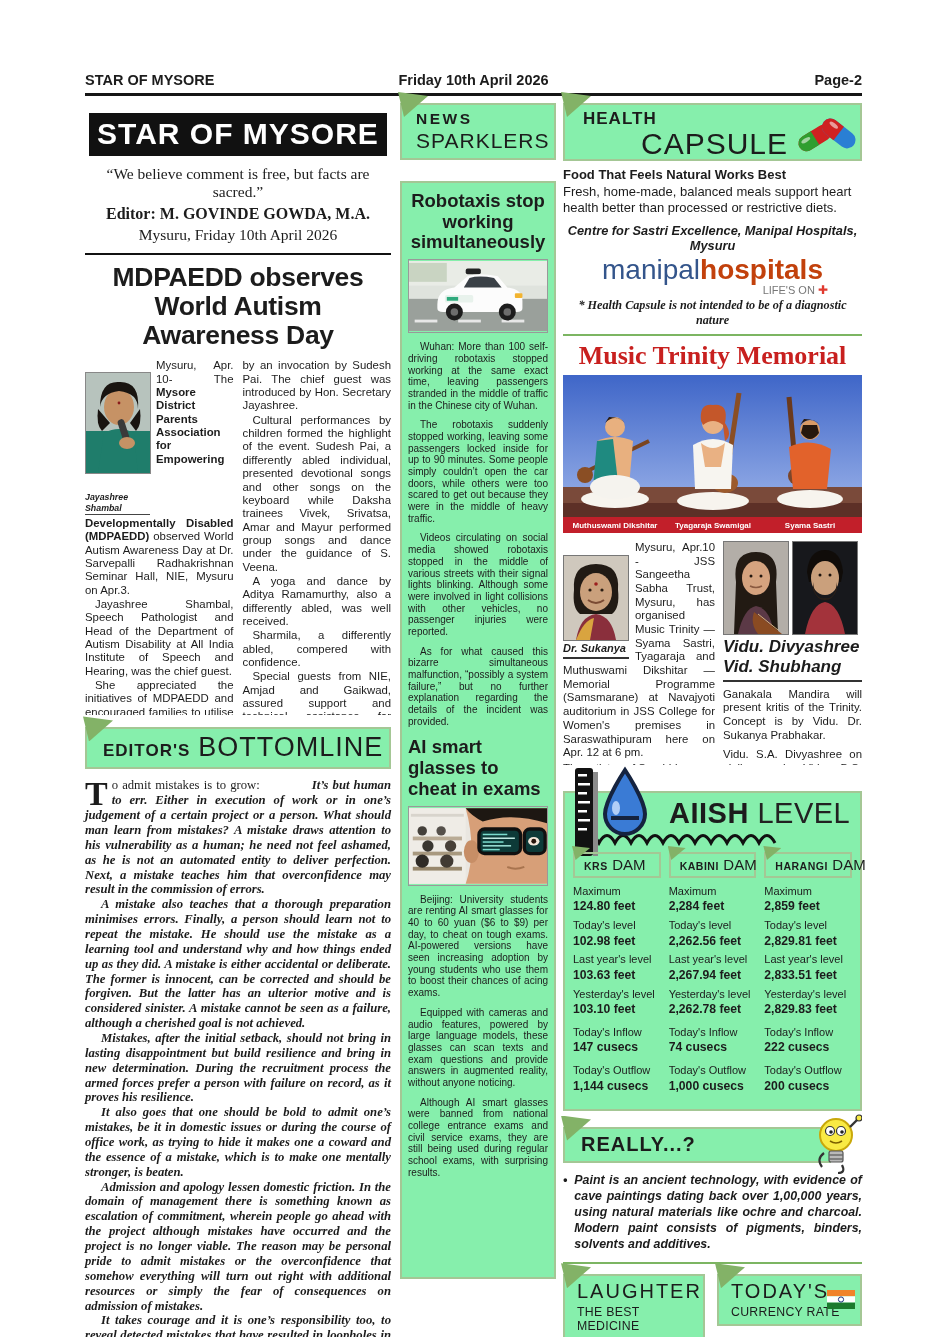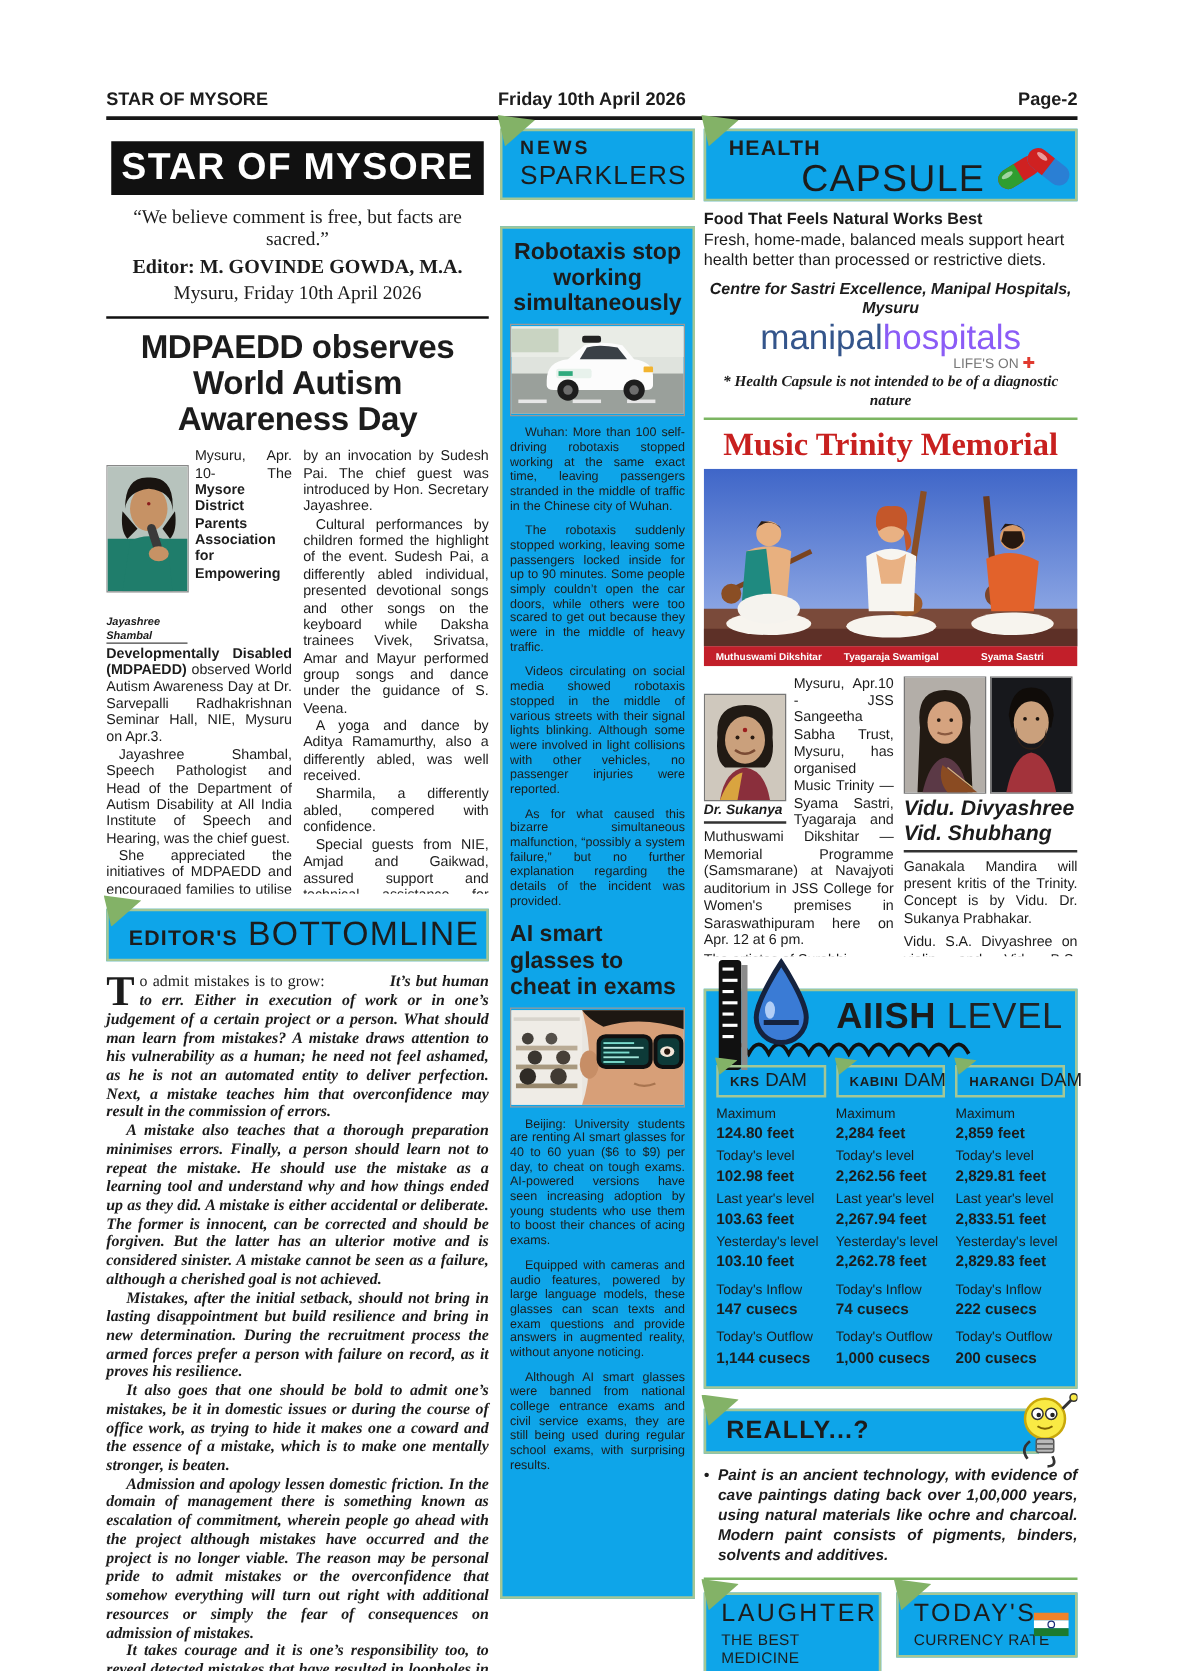--- a/index.html
+++ b/index.html
@@ -12,21 +12,21 @@
   .topbar .tcenter{flex:1.2;text-align:center;}
   .topbar .tright{flex:1;text-align:right;}
   
   .col-left{position:absolute;left:85px;top:103px;width:306px;}
   .col-mid{position:absolute;left:400px;top:103px;width:156px;}
   .col-right{position:absolute;left:563px;top:103px;width:299px;}
   
   .fold{position:absolute;top:-13px;left:-4px;width:30px;height:25px;background:#83b267;
         clip-path:polygon(0 0,100% 16%,20% 100%);}
   .fold.sm{width:18px;height:14px;top:-8px;left:-3px;}
-  .gbox{border:2.5px solid #a4c795;position:relative;background:#0ea5e9;box-sizing:border-box;}
+  .gbox{border:2.5px solid #a4c795;position:relative;background:#86efac;box-sizing:border-box;}
   .grule{border-top:2.5px solid #7cb562;}
   
   .mast{background:#111;color:#fff;text-align:center;font-size:30px;font-weight:bold;
         letter-spacing:1px;padding:4px 0 5px;margin:10px 4px 0;}
   .motto{font-family:"Liberation Serif",serif;font-size:15.5px;text-align:center;margin-top:9px;}
   .edline{font-family:"Liberation Serif",serif;font-size:16px;font-weight:bold;text-align:center;margin-top:4px;}
   .dtline{font-family:"Liberation Serif",serif;font-size:15.5px;text-align:center;margin-top:3px;}
   .blackrule{border-top:2.5px solid #111;margin-top:9px;}
   
   .headline{font-size:26.5px;font-weight:bold;text-align:center;line-height:1.1;margin-top:8px;letter-spacing:-0.3px;}
@@ -61,21 +61,21 @@
   
   .hc-box{height:58px;padding:4px 8px 0 18px;}
   .hc-kicker{display:block;font-weight:800;font-size:17px;letter-spacing:1px;}
   .hc-title{display:block;font-size:30px;font-weight:400;margin:-2px 0 0 58px;letter-spacing:1px;}
   .capsule-icon{position:absolute;right:3px;top:3px;}
   .hc-tip{margin-top:6px;font-size:13px;line-height:1.28;}
   .hc-tip .t{font-weight:bold;}
   .hc-src{font-size:12.8px;font-weight:bold;font-style:italic;text-align:center;margin-top:6px;}
   .manipal{text-align:center;font-size:28px;margin-top:1px;}
   .manipal .m1{color:#34558b;}
-  .manipal .m2{color:#8b5cf6;}
+  .manipal .m2{color:#c2410c;font-weight:bold;}
   .lifeson{text-align:right;font-size:11px;color:#777;margin-right:34px;margin-top:-3px;}
   .lifeson .cross{color:#e03a2f;font-size:12px;}
   .disclaim{font-family:"Liberation Serif",serif;font-style:italic;font-weight:bold;font-size:12.2px;text-align:center;margin-top:1px;}
   .hr1{margin-top:6px;}
   
   .music-h{font-family:"Liberation Serif",serif;color:#c8201f;font-weight:bold;font-size:26px;
            text-align:center;margin-top:5px;}
   .trinity{display:block;width:100%;height:158px;margin-top:4px;}
   .music-art{display:flex;gap:8px;margin-top:8px;height:224px;overflow:hidden;
              font-size:11.4px;line-height:1.2;text-align:justify;}

